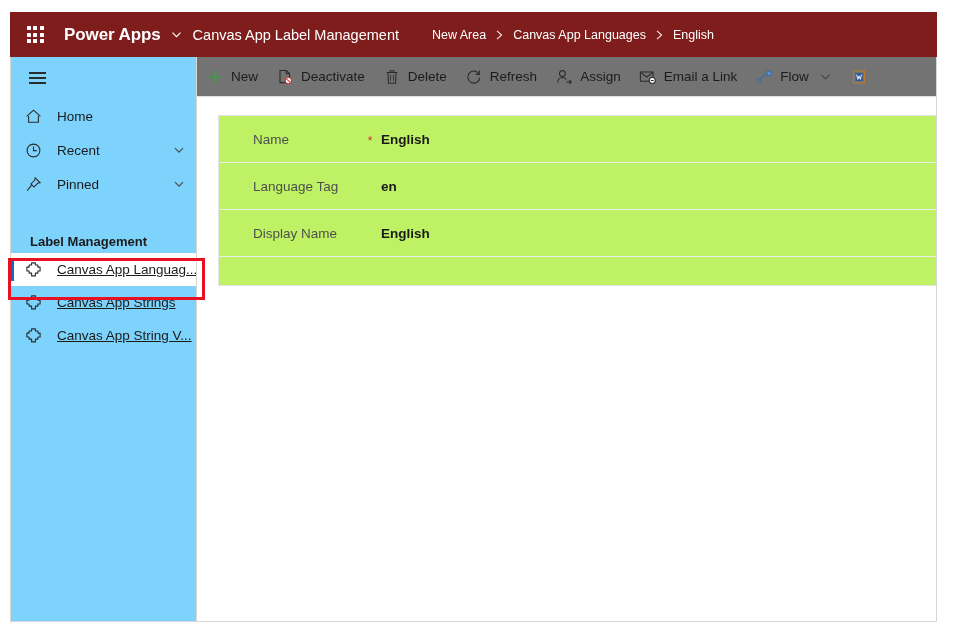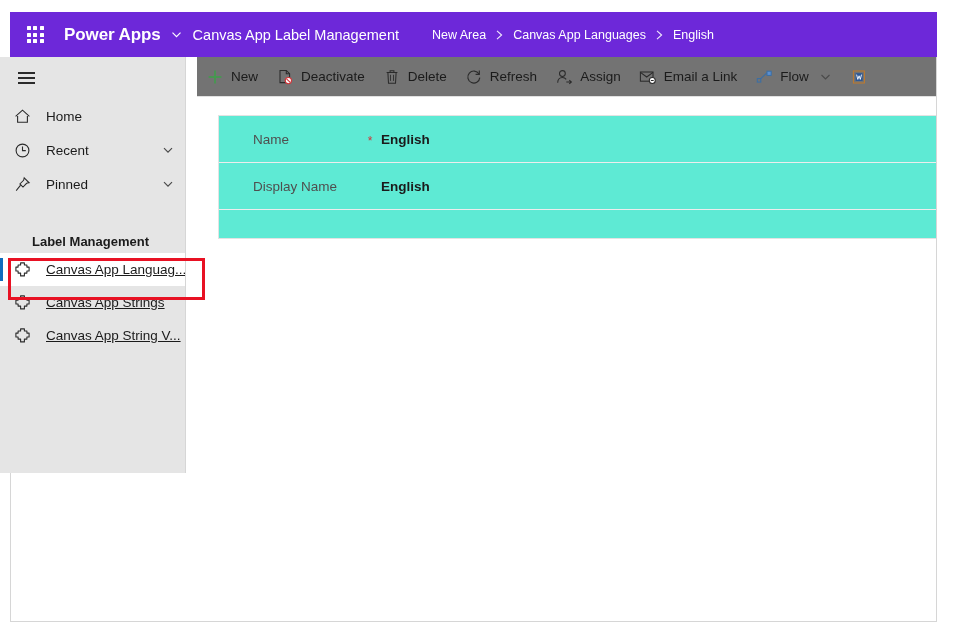--- a/index.html
+++ b/index.html
@@ -29,21 +29,21 @@
     box-sizing: border-box;
   }
 
   
   .topbar {
     position: absolute;
     left: 10px;
     top: 12px;
     width: 927px;
     height: 45px;
-    background: #6d28d9;
+    background: #7f1d1d;
     display: flex;
     align-items: center;
     box-sizing: border-box;
     color: #ffffff;
     overflow: hidden;
   }
   .waffle {
     width: 34px;
     margin-left: 8px;
     display: flex;
@@ -96,25 +96,25 @@
     opacity: 0.9;
     display: inline-flex;
     align-items: center;
   }
   .crumb { cursor: pointer; }
   .crumb.last { cursor: default; }
 
   
   .sidenav {
     position: absolute;
-    left: 0;
+    left: 11px;
     top: 57px;
     width: 186px;
-    height: 416px;
-    background: #e5e5e5;
+    height: 564px;
+    background: #7dd3fc;
     border-right: 1px solid #d6d6d6;
     box-sizing: border-box;
     overflow: hidden;
   }
   .hamburger {
     width: 100%;
     height: 42px;
     display: flex;
     align-items: center;
     padding-left: 18px;
@@ -167,21 +167,21 @@
   .navitem .chev {
     margin-left: auto;
     display: inline-flex;
     align-items: center;
   }
 
   .navgroup-title {
     font-size: 13px;
     font-weight: bold;
     color: #1b1b1b;
-    padding: 0 0 0 32px;
+    padding: 0 0 0 19px;
     height: 24px;
     display: flex;
     align-items: center;
     margin-top: 28px;
   }
 
   .entitem {
     display: flex;
     align-items: center;
     height: 33px;
@@ -316,21 +316,21 @@
   }
 
   .formcard {
     position: absolute;
     left: 218px;
     top: 115px;
     width: 718px;
     border: 1px solid #e3e3e3;
     border-right: none;
     box-sizing: border-box;
-    background: #5eead4;
+    background: #bef264;
   }
   .frow {
     display: flex;
     align-items: center;
     height: 47px;
     border-bottom: 1px solid #ededed;
     box-sizing: border-box;
   }
   .frow.spacer {
     height: 28px;
@@ -596,20 +596,25 @@
   </div>
 
   <div class="formcard">
 
     <div class="frow">
       <div class="flabel">Name</div>
       <div class="freq">*</div>
       <div class="fvalue">English</div>
     </div>
 
+    <div class="frow">
+      <div class="flabel">Language Tag</div>
+      <div class="freq"></div>
+      <div class="fvalue">en</div>
+    </div>
 
     <div class="frow">
       <div class="flabel">Display Name</div>
       <div class="freq"></div>
       <div class="fvalue">English</div>
     </div>
 
     <div class="frow spacer"></div>
   </div>
 

